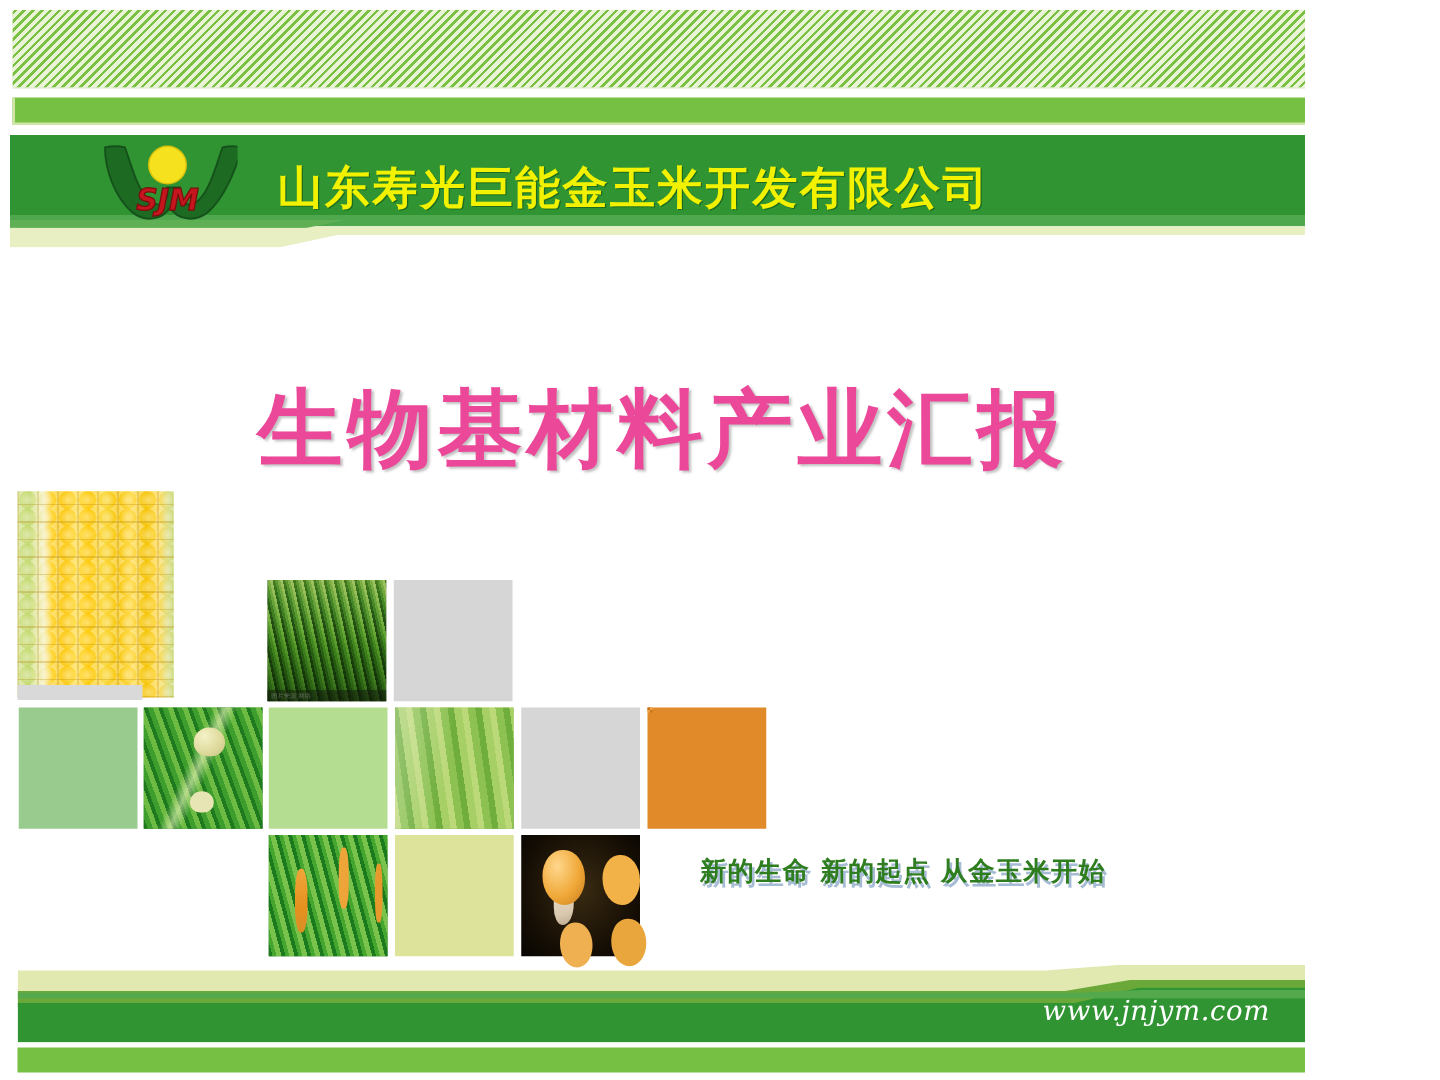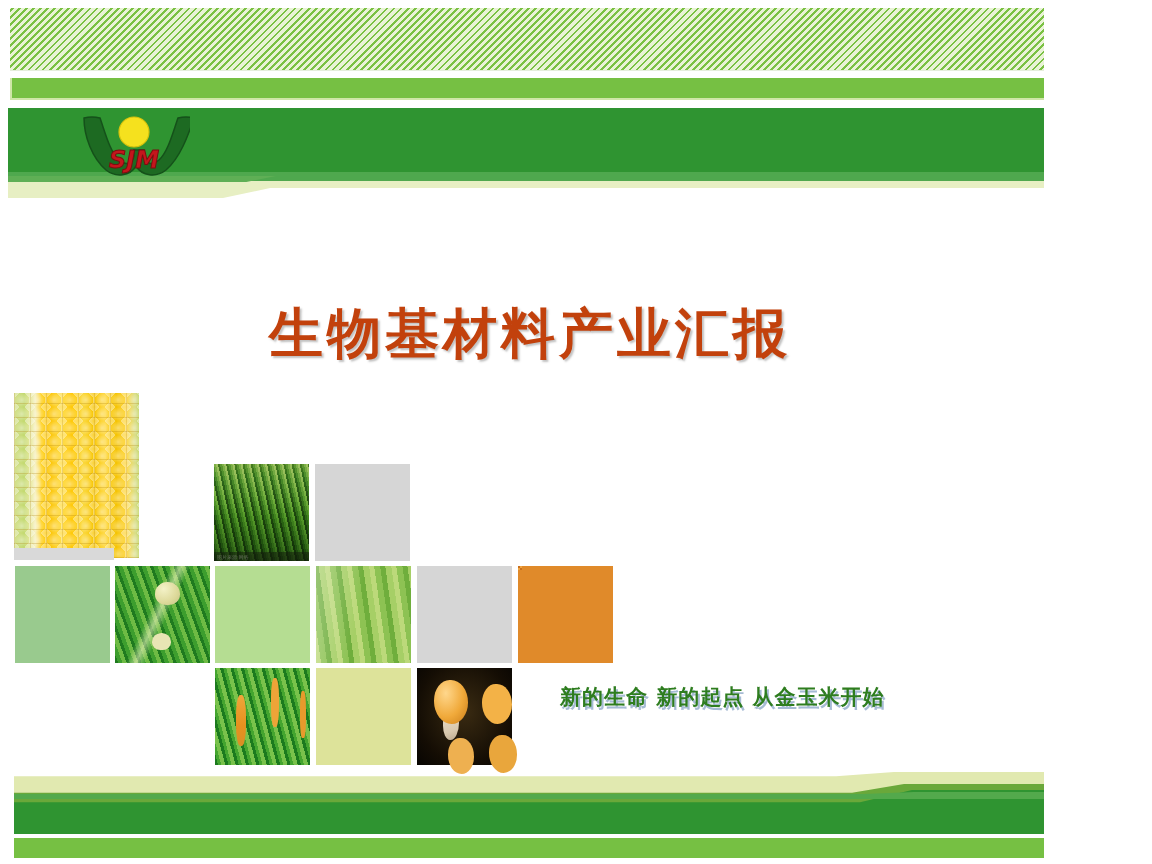--- a/index.html
+++ b/index.html
@@ -115,23 +115,23 @@
     font-family: "DejaVu Sans", "Liberation Sans", sans-serif;
   }
 
   
   .main-title {
     position: absolute;
     left: 0;
     top: 298px;
     width: 1060px;
     text-align: center;
-    font-size: 54px;
+    font-size: 68px;
     font-weight: bold;
-    color: #c2410c;
+    color: #ec4899;
     letter-spacing: 4px;
     white-space: nowrap;
     text-shadow: 2px 2px 2px rgba(120,120,120,0.45);
     font-family: "DejaVu Serif", "Liberation Serif", serif;
   }
 
   
   .subtitle {
     position: absolute;
     left: 560px;
@@ -385,20 +385,21 @@
     <svg viewBox="0 0 118 70" width="118" height="70" aria-hidden="true">
 
       <path d="M12 8 C12 8, 20 6, 28 8 C33 22, 38 42, 47 50 C54 56, 60 54, 62 46 L62 40 L72 40 L72 46 C74 54, 80 56, 87 50 C96 42, 101 22, 106 8 C114 6, 122 8, 122 8 C116 26, 108 48, 94 60 C84 68, 70 66, 64 56 C58 66, 44 68, 34 60 C20 48, 12 26, 12 8 Z" fill="#1d6a22" stroke="#15511a" stroke-width="1.5"></path>
 
       <circle cx="62" cy="22" r="15" fill="#f5e11e" stroke="#d8c20c" stroke-width="1.2"></circle>
 
       <text x="62" y="58" font-family="DejaVu Sans, sans-serif" font-size="24" font-weight="bold" font-style="italic" fill="#c4161c" stroke="#7d0c10" stroke-width="1" text-anchor="middle">SJM</text>
     </svg>
   </div>
 
+  <div class="company-name">山东寿光巨能金玉米开发有限公司</div>
 
   <div class="main-title">生物基材料产业汇报</div>
 
   <div>
 
     <div class="tile corn-cob" style="left:14px; top:393px; width:125px; height:165px;"></div>
     <div class="corn-cob-shadow" style="left:14px; top:548px; width:100px; height:12px;"></div>
 
     <div class="tile corn-field" style="left:214px; top:464px; width:95px; height:97px;">
       <span class="corn-field-wm">图片来源 网络</span>
@@ -421,14 +422,15 @@
   </div>
 
   <div class="subtitle">新的生命  新的起点  从金玉米开始</div>
 
   <div class="bottom-pale"></div>
   <div class="bottom-midgreen"></div>
   <div class="bottom-dark"></div>
   <div class="bottom-dark-hl"></div>
   <div class="bottom-bright"></div>
 
+  <div class="site-url">www.jnjym.com</div>
 
 </div>
 
 </body></html>

